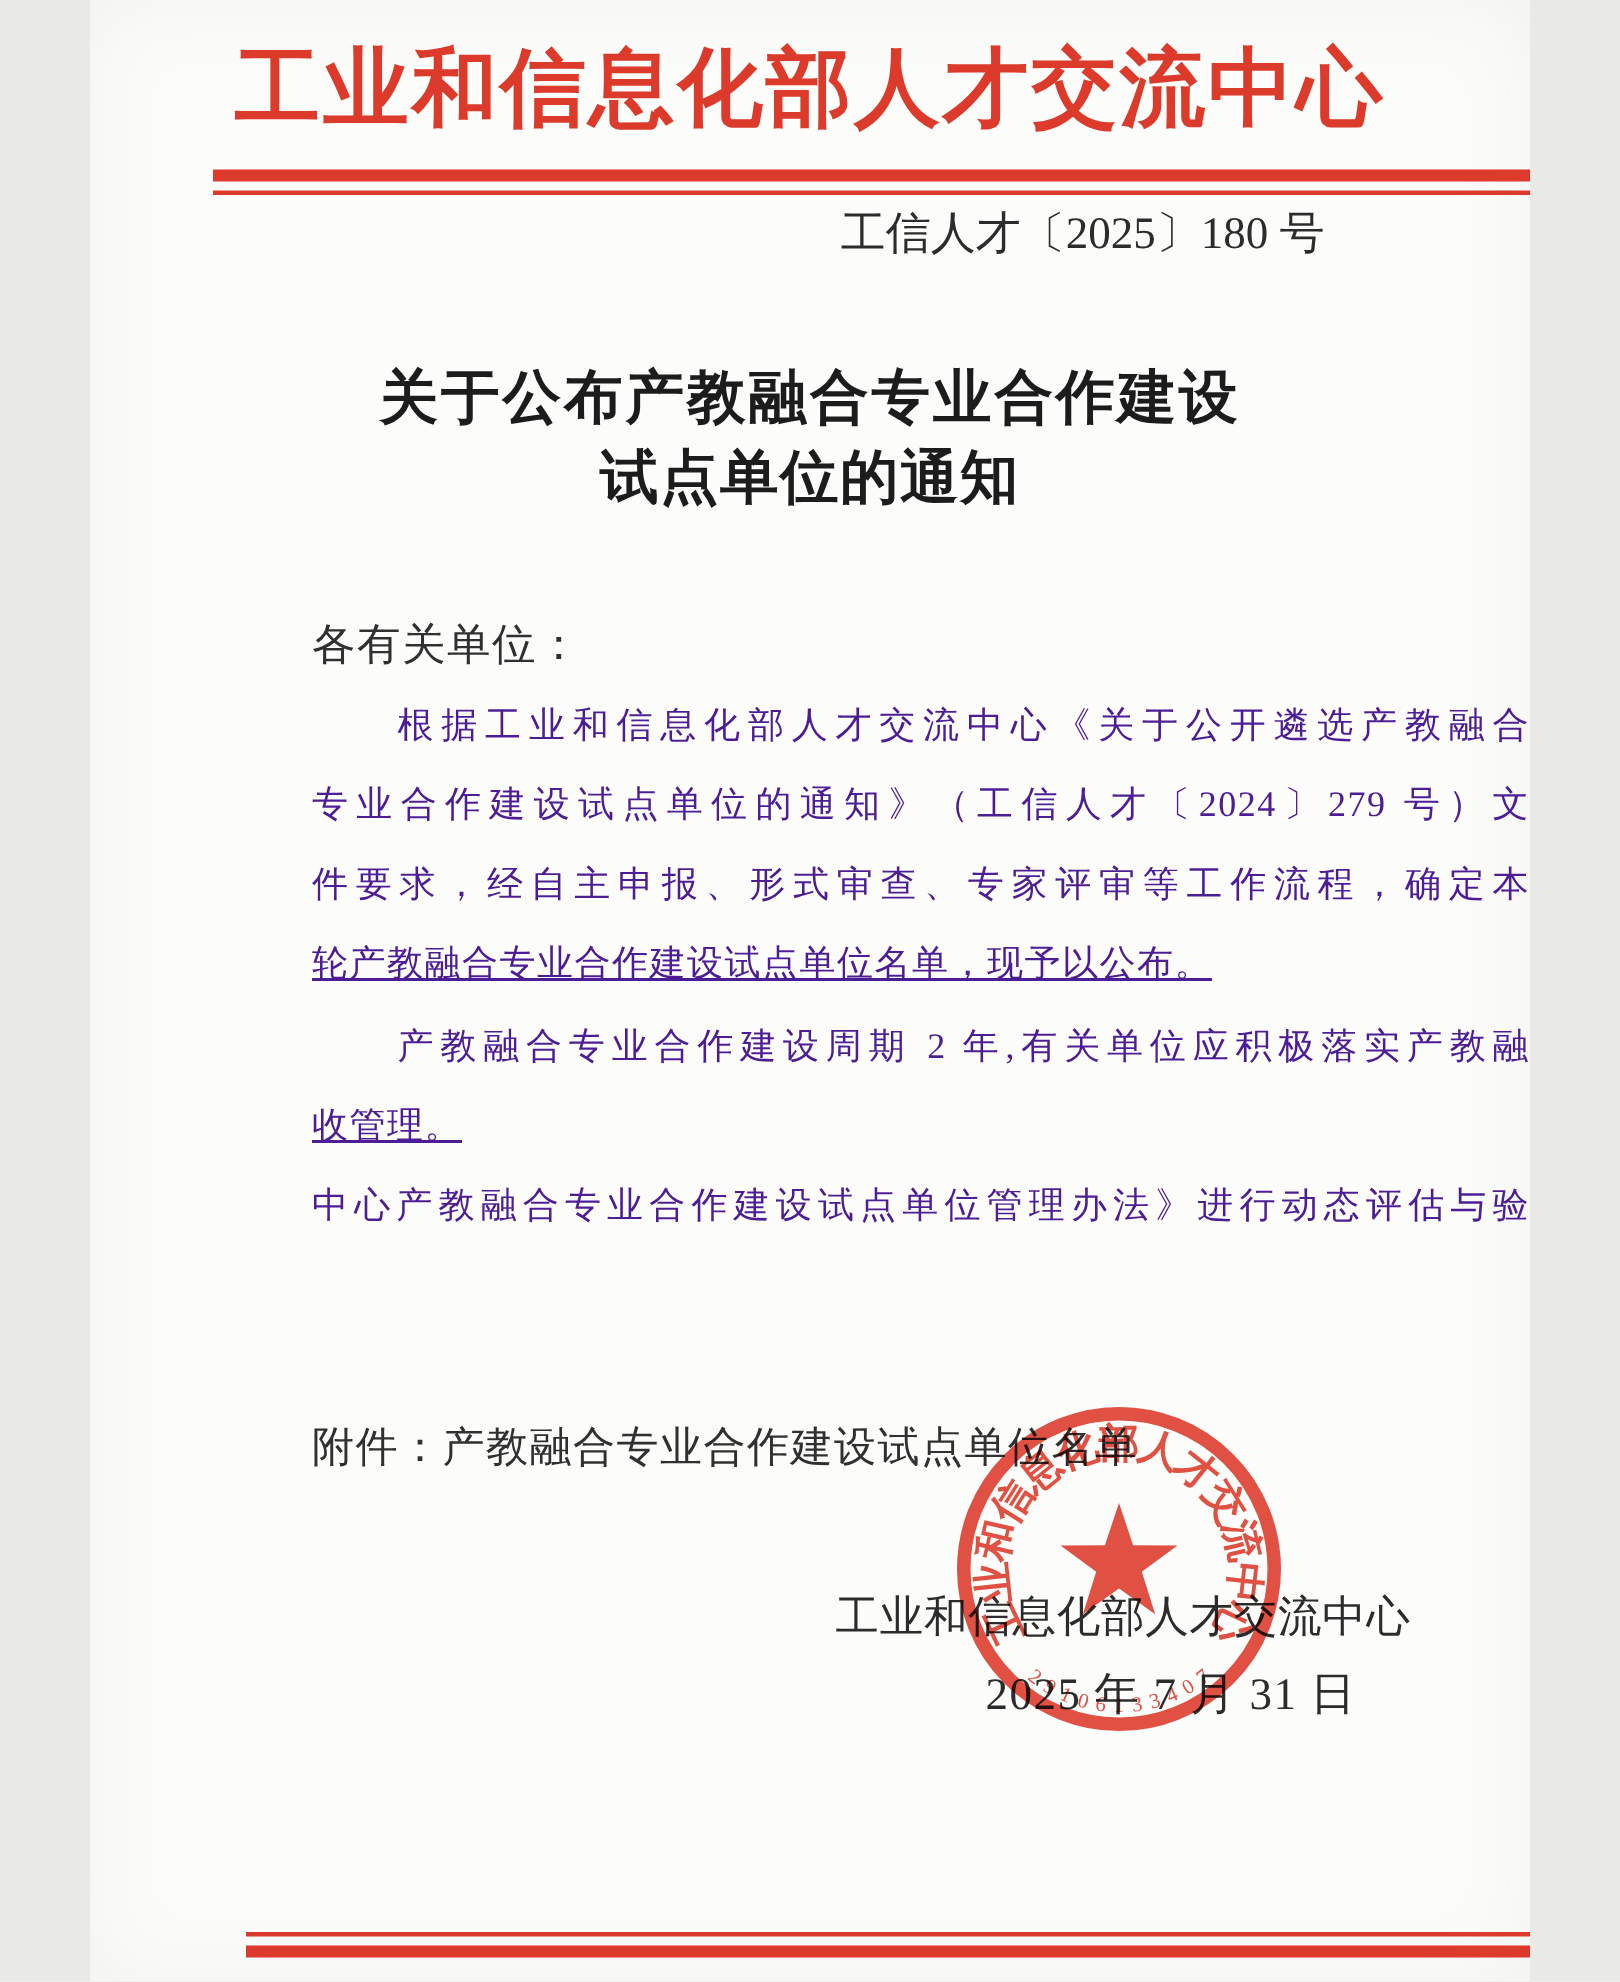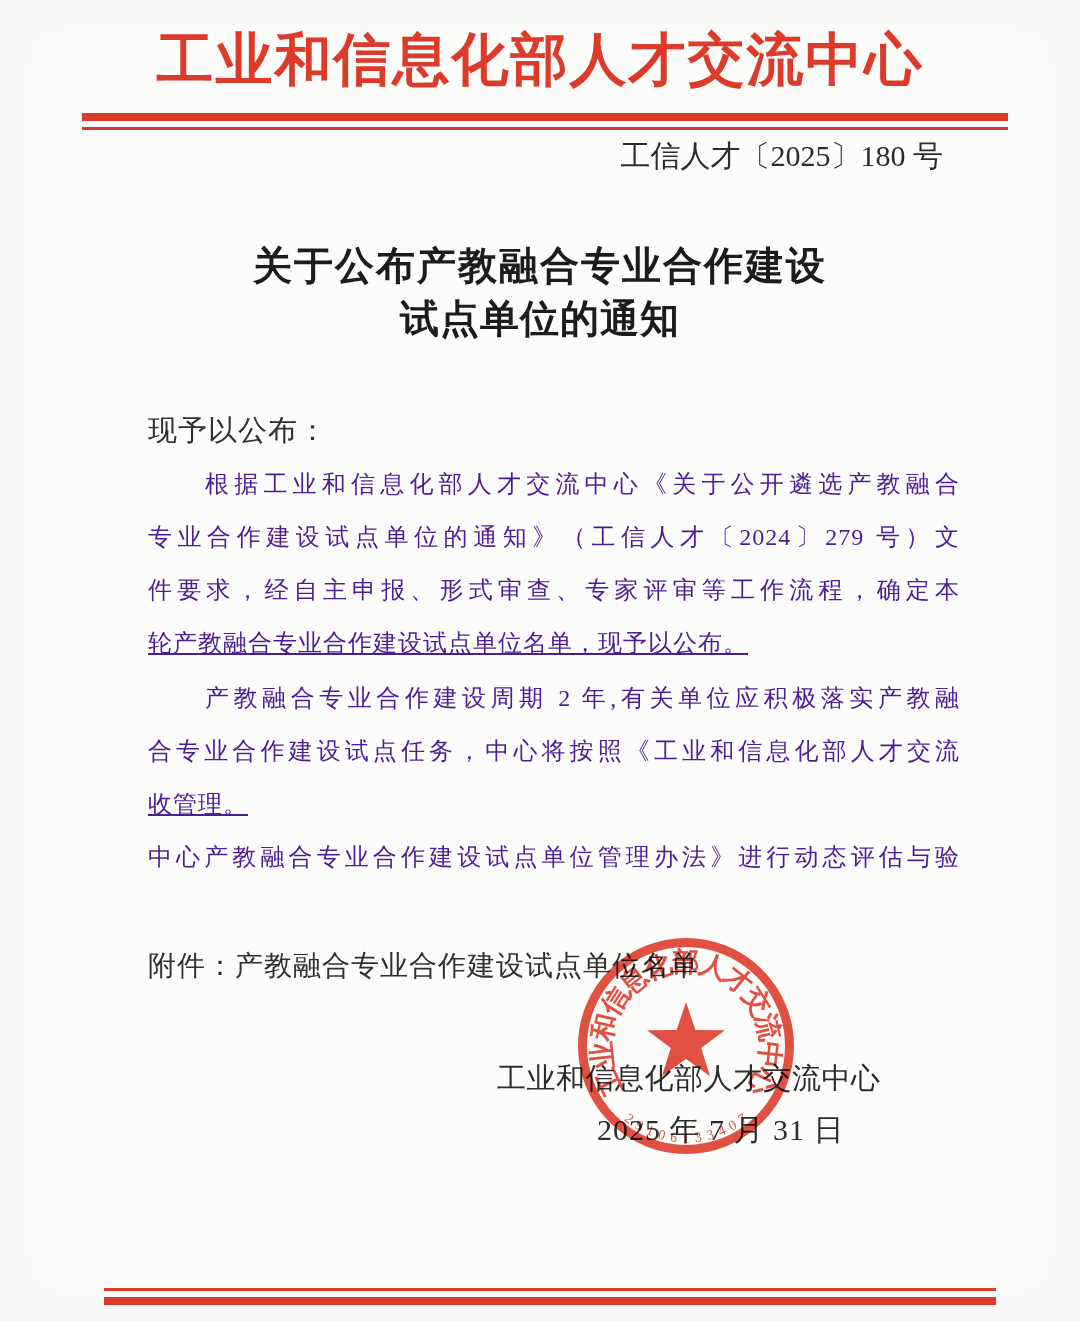--- a/index.html
+++ b/index.html
@@ -1,19 +1,19 @@
 <!DOCTYPE html>
 <html><head>
 <meta charset="utf-8">
 <style>
   * { margin:0; padding:0; box-sizing:border-box; }
   html,body { background:#e9e9e7; }
   .page {
     position:relative;
-    width:1080px; height:1321px;
+    width:960px; height:1321px;
     margin:0 auto;
     background:#fcfcfa;
     box-shadow: inset 0 0 60px rgba(60,60,55,.05);
     font-family:"Liberation Serif","DejaVu Serif",serif;
     color:#303030;
     overflow:hidden;
   }
   .letterhead {
     position:absolute; top:22px; left:0; width:100%;
     text-align:center;
@@ -87,31 +87,30 @@
   <div class="rule rule-top-thick" style="background: rgb(220, 58, 42);"></div>
   <div class="rule rule-top-thin" style="background: rgb(220, 58, 42);"></div>
 
   <div class="doc-number">工信人才〔2025〕180 号</div>
 
   <div class="doc-title">
     <div class="t1">关于公布产教融合专业合作建设</div>
     <div class="t2">试点单位的通知</div>
   </div>
 
-  <div class="salutation">现予以公布：</div>
+  <div class="salutation">各有关单位：</div>
 
   <div class="body-block" id="para1">
       <div class="body-line first">根据工业和信息化部人才交流中心《关于公开遴选产教融合</div>
       <div class="body-line">专业合作建设试点单位的通知》（工信人才〔2024〕279 号）文</div>
       <div class="body-line">件要求，经自主申报、形式审查、专家评审等工作流程，确定本</div>
       <div class="body-line last">轮产教融合专业合作建设试点单位名单，现予以公布。</div>
     </div>
   <div class="body-block" id="para2">
       <div class="body-line first">产教融合专业合作建设周期 2 年,有关单位应积极落实产教融</div>
-      <div class="body-line">合专业合作建设试点任务，中心将按照《工业和信息化部人才交流</div>
       <div class="body-line last">收管理。</div>
       <div class="body-line">中心产教融合专业合作建设试点单位管理办法》进行动态评估与验</div>
     </div>
 
   <div class="attachment">附件：产教融合专业合作建设试点单位名单</div>
 
   <div class="signature">工业和信息化部人才交流中心</div>
 
   <div class="doc-date">2025 年 7 月 31 日</div>
 

